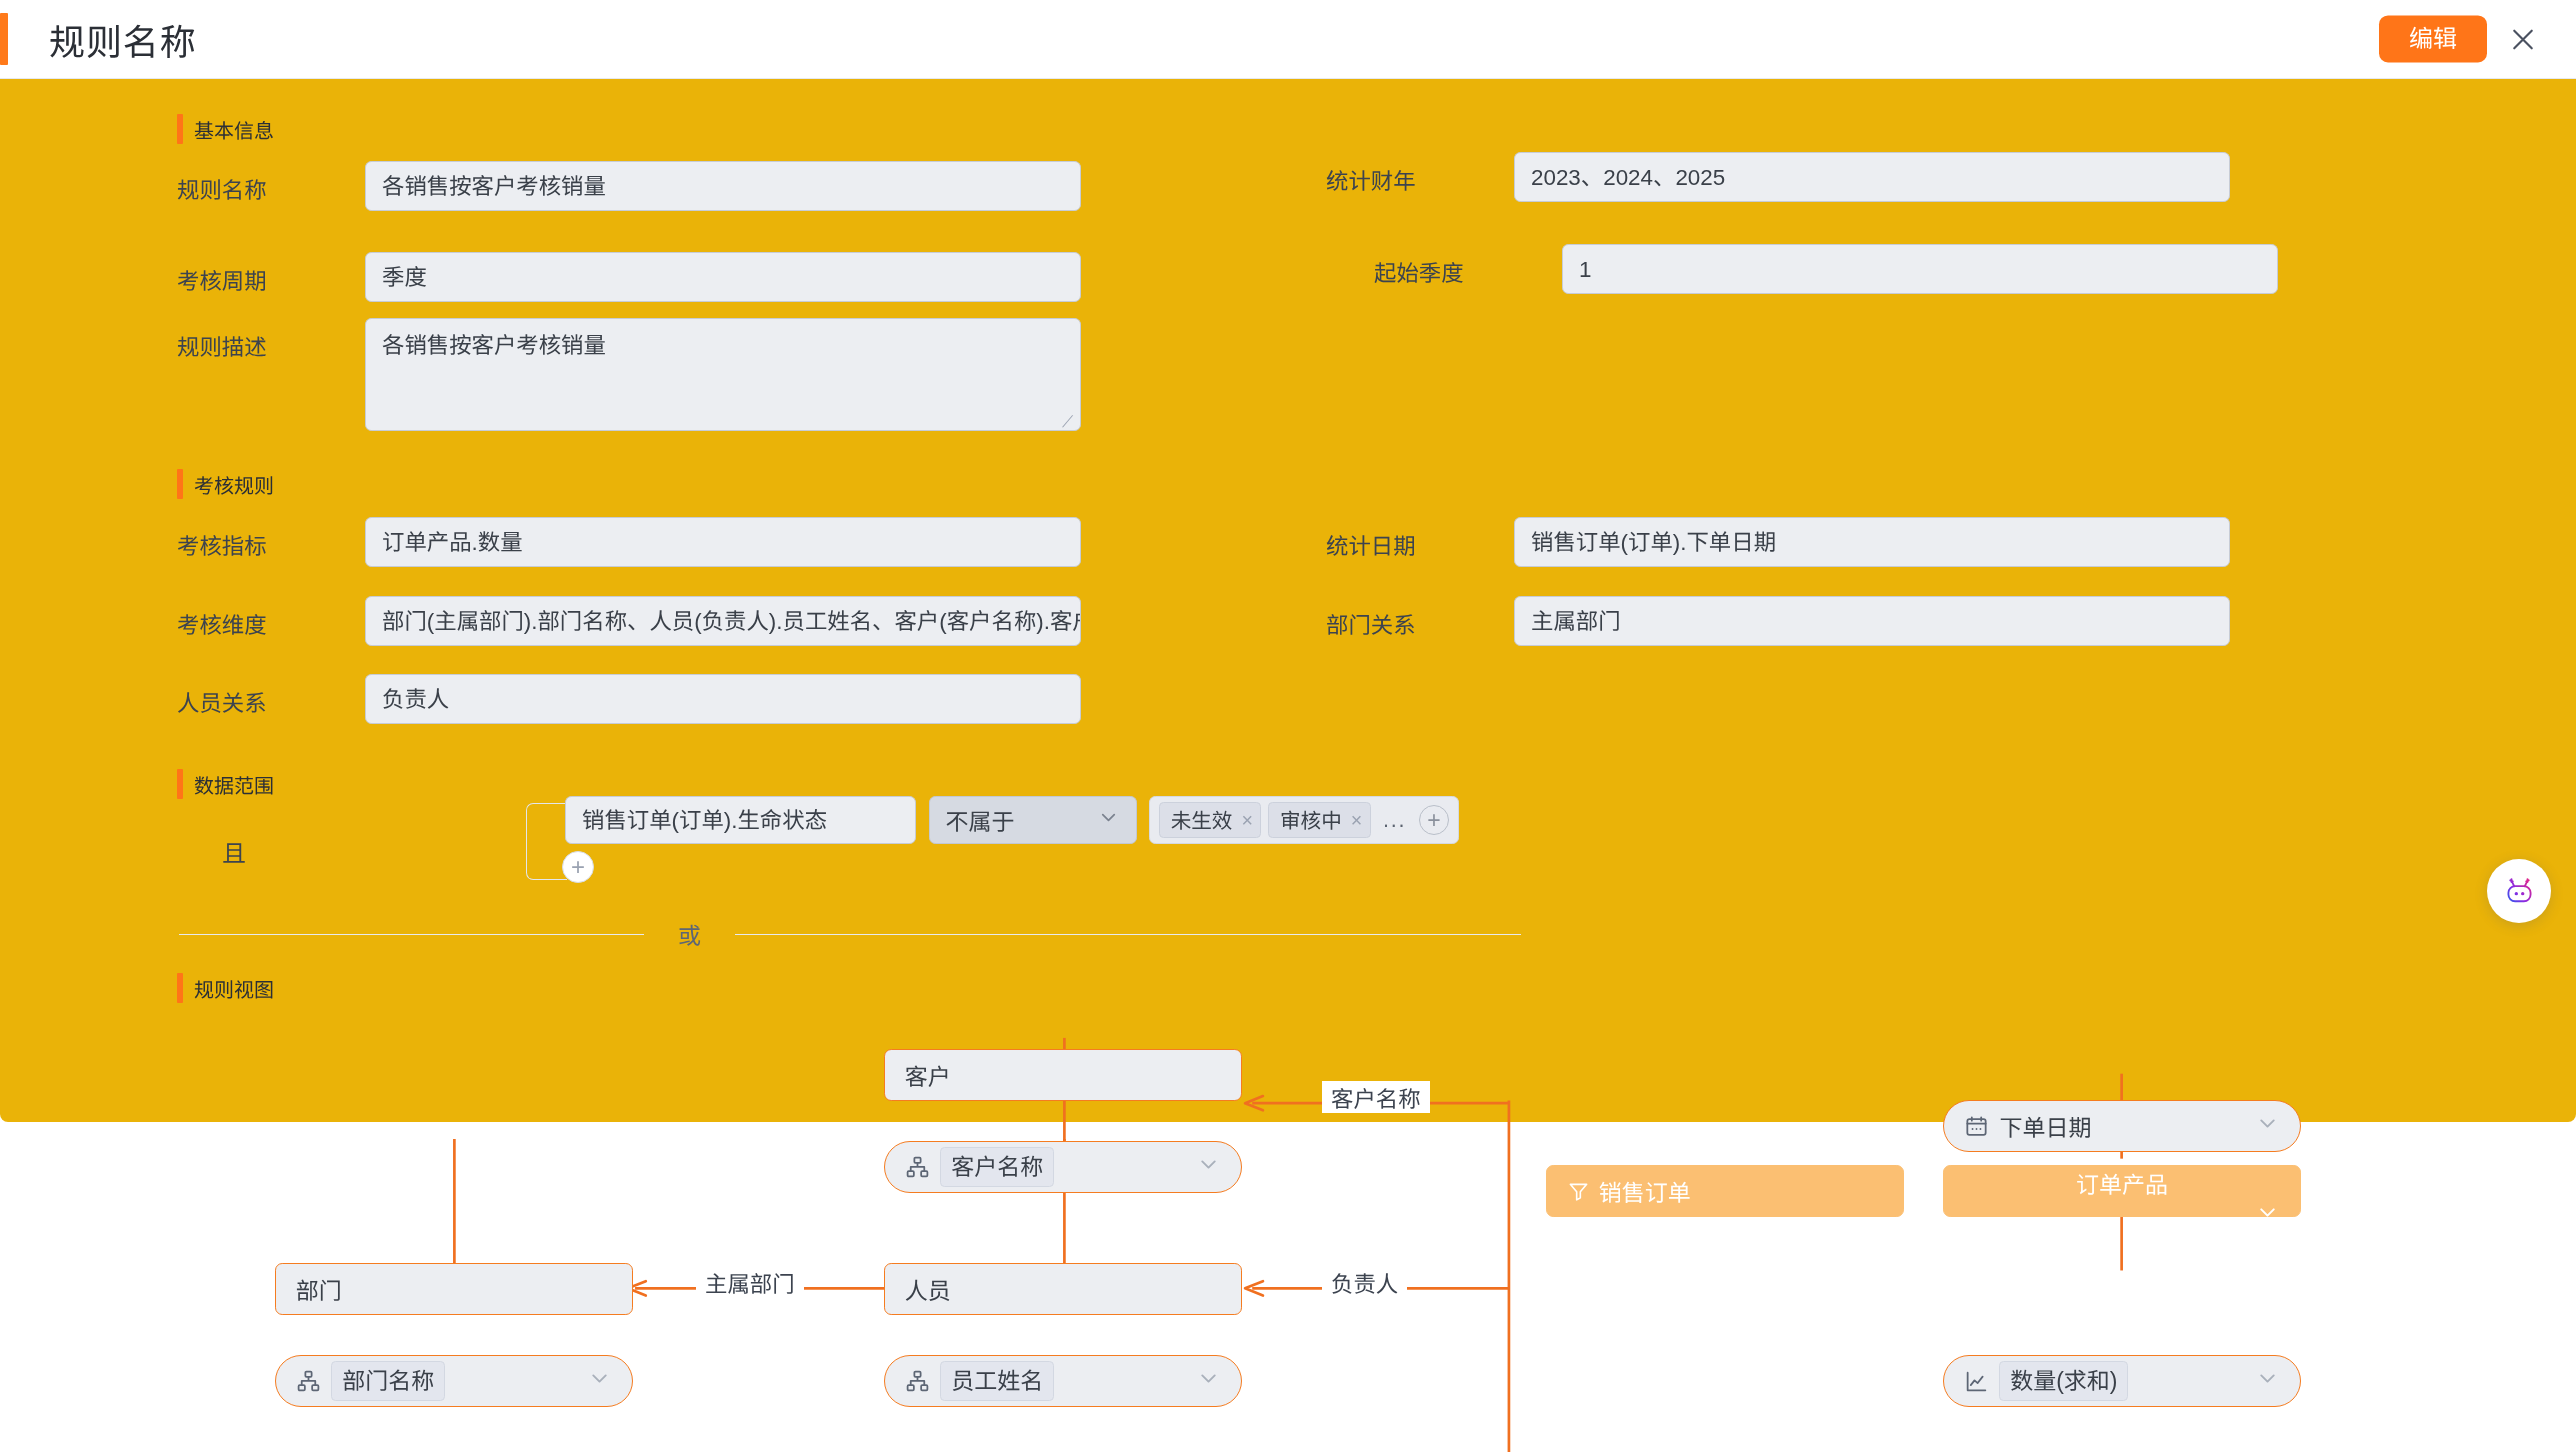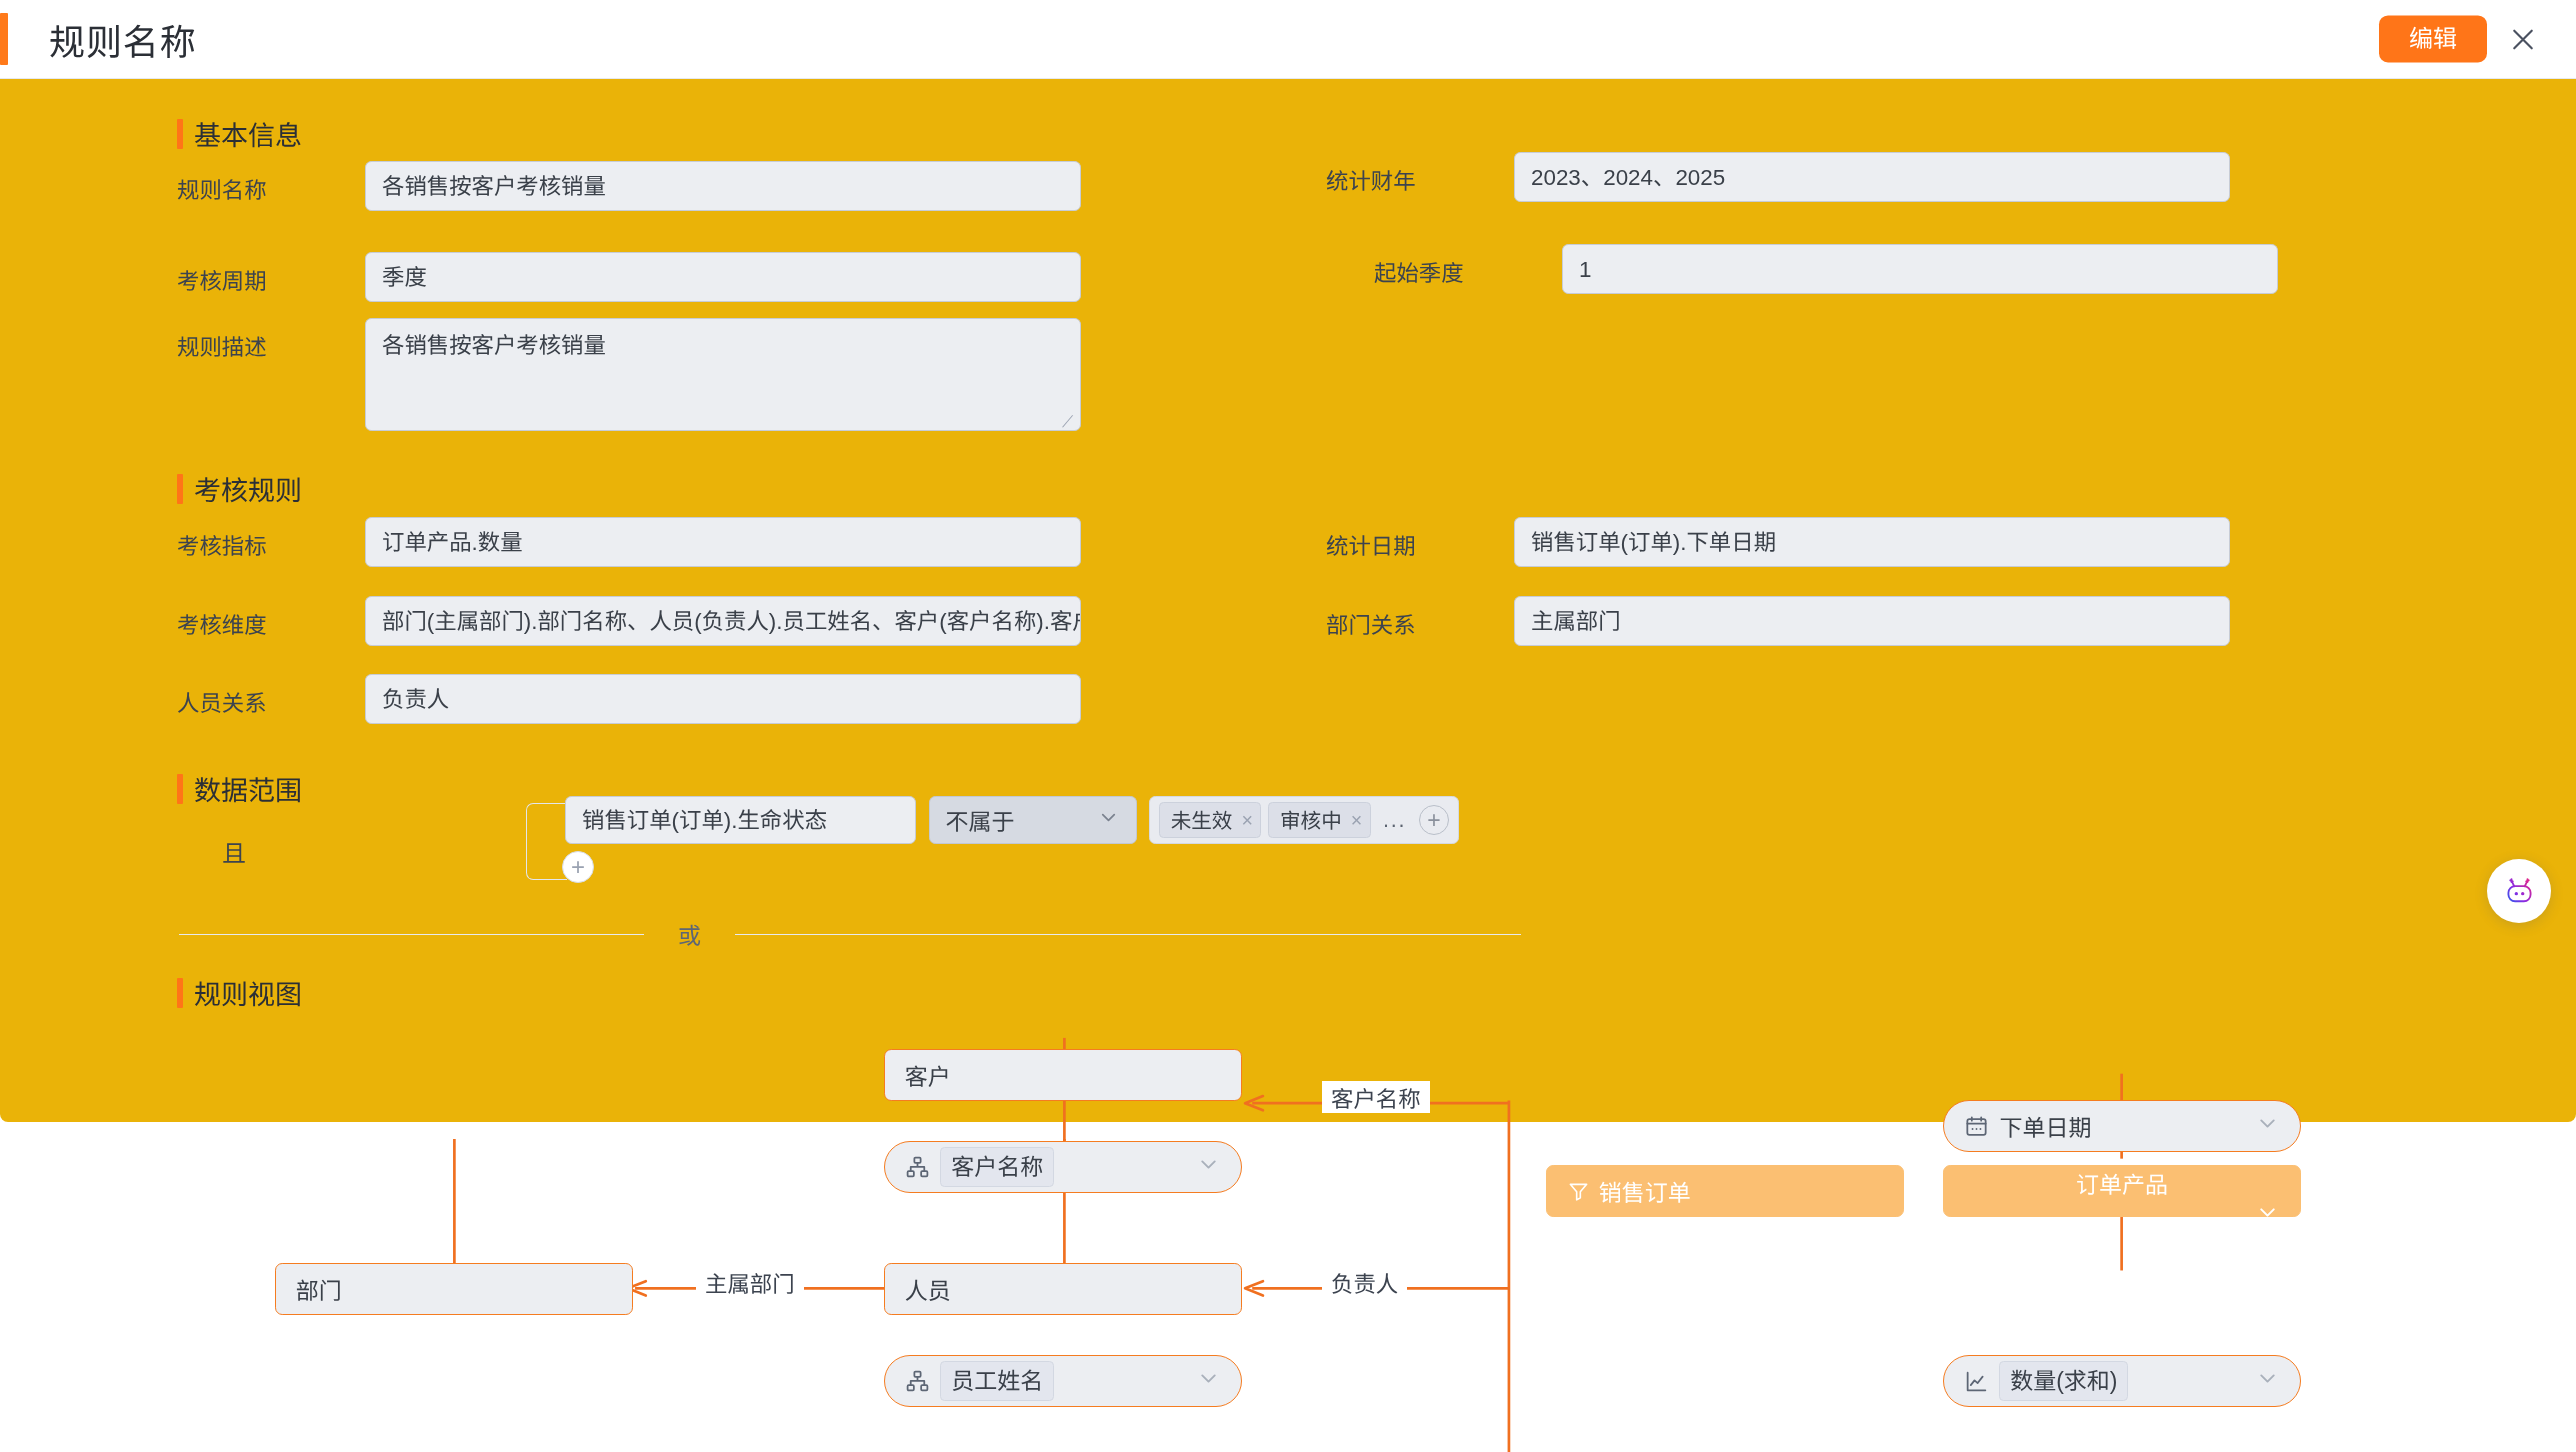--- a/index.html
+++ b/index.html
@@ -38,21 +38,21 @@
     width:39px; height:39px; cursor:pointer;
     display:flex; align-items:center; justify-content:center;
   }
   .close-btn svg { display:block; }
 
   
   .sec-head {
     position:absolute; display:flex; align-items:center; gap:10.7px;
   }
   .sec-head .bar { width:6.3px; height:30px; background:#FF7518; border-radius:0.9px; }
-  .sec-head .txt { font-size:27px; color:#2b2f36; }
+  .sec-head .txt { font-size:20px; color:#2b2f36; }
 
   
   .frow { position:absolute; display:flex; align-items:flex-start; }
   .flabel {
     font-size:22.4px; color:#3c434f; width:188px; text-align:left;
     padding-top:10.7px; flex:none;
   }
   .finput {
     background:#eceef2; border:0.9px solid #c7ccd6; border-radius:6.3px;
     font-size:22.4px; color:#3a4049; padding:9.8px 16px;
@@ -359,20 +359,36 @@
         <svg width="25" height="25" viewBox="0 0 24 24" fill="none" stroke="#a9b0bb" stroke-width="1.8" stroke-linecap="round" stroke-linejoin="round">
             <path d="M6 9l6 6 6-6"></path>
           </svg>
       </span>
     </div>
 
     <div class="node entity" style="left:275px; top:252px; width:358px;">
       <span>部门</span>
     </div>
 
+    <div class="node pill" style="left:275px; top:344px; width:358px;">
+      <span class="nicon">
+        <svg width="25" height="25" viewBox="0 0 24 24" fill="none" stroke="#5d6675" stroke-width="1.7" stroke-linejoin="round">
+          <rect x="9" y="2.5" width="6" height="5" rx="1"></rect>
+          <rect x="2.5" y="15.5" width="6" height="5" rx="1"></rect>
+          <rect x="15.5" y="15.5" width="6" height="5" rx="1"></rect>
+          <path d="M12 7.5v4M5.5 15.5v-4h13v4"></path>
+        </svg>
+      </span>
+      <span class="chip">部门名称</span>
+      <span class="chev">
+        <svg width="25" height="25" viewBox="0 0 24 24" fill="none" stroke="#a9b0bb" stroke-width="1.8" stroke-linecap="round" stroke-linejoin="round">
+            <path d="M6 9l6 6 6-6"></path>
+          </svg>
+      </span>
+    </div>
 
     <div class="node entity orange" style="left:1546px; top:154px; width:358px; gap:9px;">
       <span class="nicon" style="color:#fff;">
         <svg width="23" height="23" viewBox="0 0 24 24" fill="none" stroke="#ffffff" stroke-width="1.7" stroke-linecap="round" stroke-linejoin="round">
           <path d="M3.5 4.5h17l-6.6 7.8v6.2l-3.8 2.2v-8.4z"></path>
         </svg>
       </span>
       <span>销售订单</span>
     </div>
 

